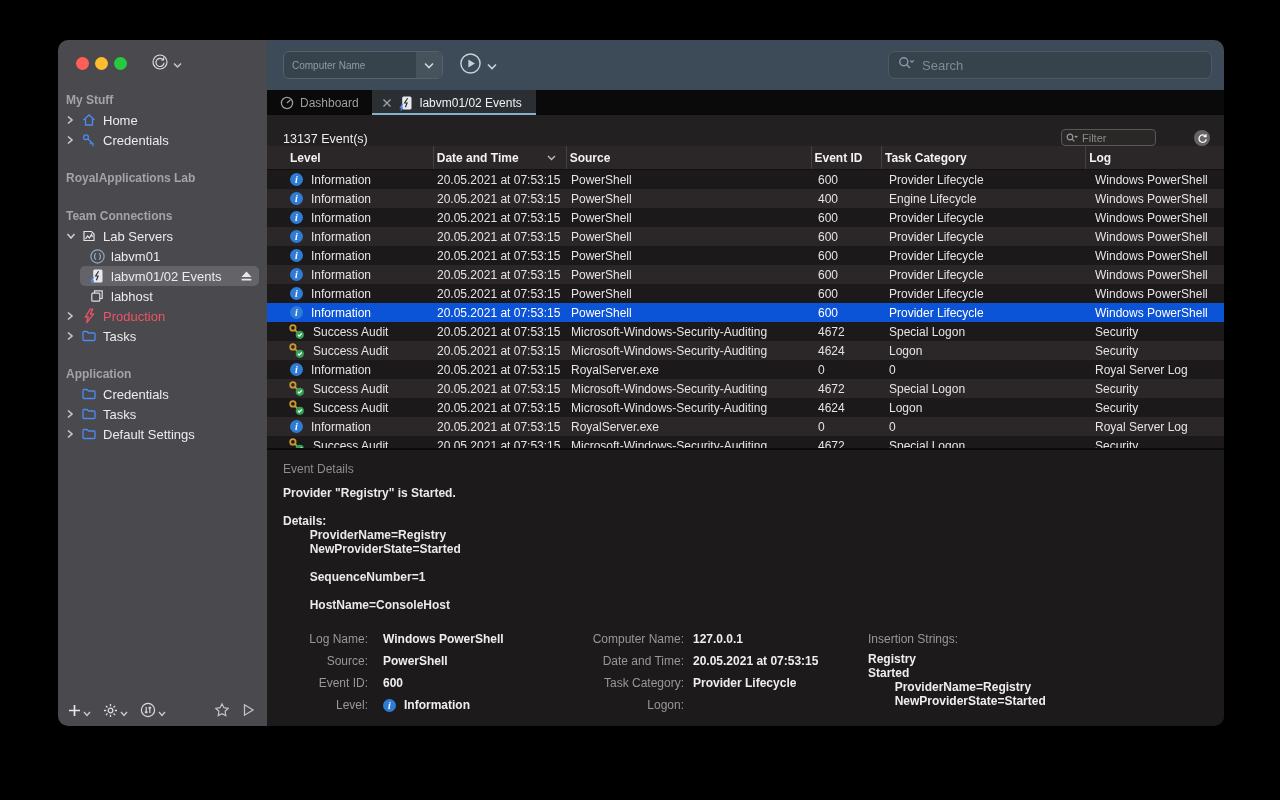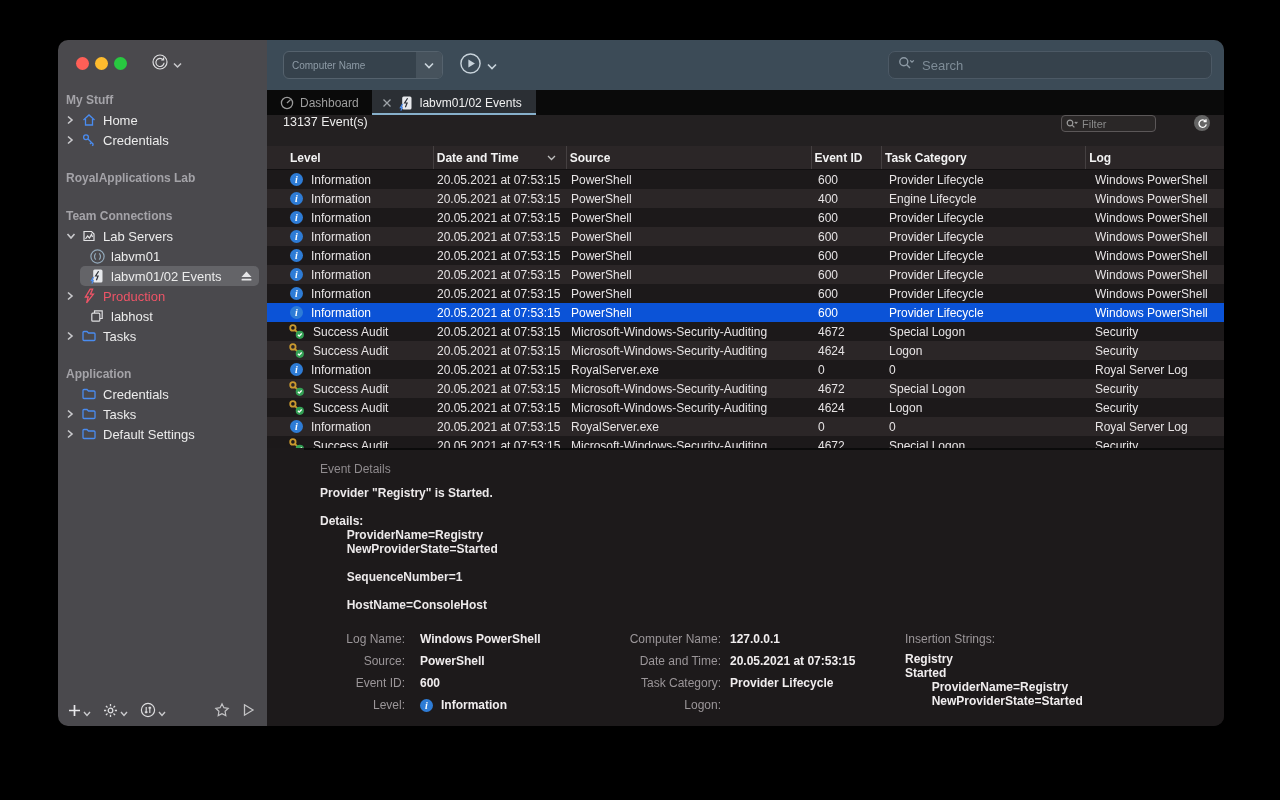--- a/index.html
+++ b/index.html
@@ -40,21 +40,21 @@
   .tb-play { margin-left:16px; display:flex; align-items:center; gap:5px; }
   .searchbox { margin-left:auto; margin-right:12px; width:324px; height:28px; background:#36424C; border:1px solid #4C5965; border-radius:7px; display:flex; align-items:center; padding:0 9px; }
   .searchbox input { flex:1; background:transparent; border:none; outline:none; color:#CBD5DC; font-size:13px; margin-left:7px; }
   .searchbox input::placeholder { color:#7E8C97; }
 
   .tabbar { height:25px; background:#0A0A0A; display:flex; flex:none; }
   .tab { display:flex; align-items:center; gap:6px; padding:0 13px; font-size:12px; color:#9E9E9E; }
   .tab.active { background:#2B2F34; color:#F0F0F0; box-shadow:inset 0 -2px 0 #87B0CB; padding:0 14px 0 10px; }
   .tab .ico { display:flex; align-items:center; }
 
-  .events-bar { height:31px; background:#232021; display:flex; align-items:flex-start; flex:none; }
+  .events-bar { height:31px; background:#232021; display:flex; align-items:flex-end; flex:none; }
   .events-count { margin-left:16px; font-size:12.5px; color:#EDEDED; }
   .filterbox { margin-left:auto; width:95px; height:17px; background:#2A2727; border:1px solid #5B5758; border-radius:4px; display:flex; align-items:center; padding:0 4px; }
   .filterbox input { flex:1; background:transparent; border:none; outline:none; color:#CFCFCF; font-size:11px; margin-left:3px; min-width:0; }
   .filterbox input::placeholder { color:#8A8A8A; }
   .refresh-btn { width:16px; height:16px; border-radius:50%; background:#656565; display:flex; align-items:center; justify-content:center; margin-left:38px; margin-right:14px; flex:none; }
 
   .thead { height:24px; background:#2B2627; display:flex; align-items:center; flex:none; border-bottom:1px solid #121011; }
   .th { height:100%; display:flex; align-items:center; font-size:12px; font-weight:700; color:#F2F2F2; padding-left:3px; border-left:1px solid #454041; overflow:hidden; white-space:nowrap; }
   .th:first-child { border-left:none; padding-left:23px; }
   .th .sort { margin-left:auto; margin-right:10px; display:flex; align-items:center; }
@@ -63,21 +63,21 @@
   .row { height:19px; display:flex; align-items:center; font-size:12px; color:#E6E3E4; white-space:nowrap; }
   .row.alt { background:#2B2627; }
   .row.dark { background:#1C191A; }
   .row.selected { background:#0B53D7; color:#FFFFFF; }
   .cell { height:100%; display:flex; align-items:center; padding-left:3px; overflow:hidden; }
   .cell.c0 { padding-left:23px; }
   .info-ico { width:13px; height:13px; border-radius:50%; background:#2E7CD6; color:#fff; font-size:10px; font-weight:700; font-style:italic; display:flex; align-items:center; justify-content:center; flex:none; font-family:"Liberation Serif","DejaVu Serif",serif; }
   .lvl-lbl { margin-left:8px; }
   .sa-ico { display:flex; align-items:center; flex:none; width:17px; height:17px; margin-left:-2px; }
 
-  .details { flex:1; position:relative; background:#1D1A1B; border-top:2px solid #0B0B0B; padding:12px 16px 16px 16px; font-size:12px; overflow:hidden;margin-left:37px; }
+  .details { flex:1; position:relative; background:#1D1A1B; border-top:2px solid #0B0B0B; padding:12px 16px 16px 16px; font-size:12px; overflow:hidden; }
   .details-title { font-size:12px; color:#8F8B8E; line-height:14px; }
   .details-body { margin-top:10px; white-space:pre; tab-size:8; line-height:14px; color:#ECE9EA; font-weight:700; font-family:inherit; }
   .details-fields { position:absolute; left:16px; right:16px; top:178px; }
   .fcol { position:absolute; top:0; }
   .fcol1 { left:0; width:300px; }
   .fcol2 { left:284px; width:300px; }
   .fcol3 { left:585px; right:0; }
   .frow { height:22px; display:flex; align-items:center; }
   .flabel { text-align:right; color:#9B9699; flex:none; }
   .fcol1 .flabel { width:85px; margin-right:15px; }
@@ -182,41 +182,41 @@
                 </svg>
               </span>
               <span class="lbl">labvm01/02 Events</span>
               <span class="trail">
                 <svg width="13" height="12" viewBox="0 0 13 12" fill="#E6E6E8">
                   <path d="M6.5 1.5 L11.5 7 H1.5 Z"></path>
                   <rect x="1.5" y="8.8" width="10" height="1.8" rx="0.9"></rect>
                 </svg>
               </span>
             </div>
+            <div class="side-item indent1">
+              <span class="ico">
+                <svg width="16" height="16" viewBox="0 0 16 16" fill="none" stroke="#DEDEE0" stroke-width="1.2">
+                  <rect x="2.8" y="5.2" width="8" height="8" rx="1"></rect>
+                  <path d="M5.5 5 V2.8 H13.2 V10.5 H11"></path>
+                </svg>
+              </span>
+              <span class="lbl">labhost</span>
+            </div>
             <div class="side-item">
               <span class="chev">
                 <svg width="8" height="10" viewBox="0 0 8 10">
                   <path d="M2 1.5 L6 5 L2 8.5" fill="none" stroke="#C9C9CC" stroke-width="1.6"></path>
                 </svg>
               </span>
               <span class="ico">
                 <svg width="14" height="16" viewBox="0 0 14 16" fill="none" stroke="#EE5467" stroke-width="1.3">
                   <path d="M8.2 1.2 L3.4 9 H6.2 L4.6 14.8 L11.4 6.2 H8.4 L10.6 1.2 Z"></path>
                 </svg>
               </span>
               <span class="lbl" style="color:#EE5467">Production</span>
-            </div>
-            <div class="side-item indent1">
-              <span class="ico">
-                <svg width="16" height="16" viewBox="0 0 16 16" fill="none" stroke="#DEDEE0" stroke-width="1.2">
-                  <rect x="2.8" y="5.2" width="8" height="8" rx="1"></rect>
-                  <path d="M5.5 5 V2.8 H13.2 V10.5 H11"></path>
-                </svg>
-              </span>
-              <span class="lbl">labhost</span>
             </div>
             <div class="side-item">
               <span class="chev">
                 <svg width="8" height="10" viewBox="0 0 8 10">
                   <path d="M2 1.5 L6 5 L2 8.5" fill="none" stroke="#C9C9CC" stroke-width="1.6"></path>
                 </svg>
               </span>
               <span class="ico">
                 <svg width="16" height="16" viewBox="0 0 16 16" fill="none" stroke="#4A8CF0" stroke-width="1.3">
                   <path d="M2 4.5 C2 3.9 2.4 3.5 3 3.5 H6 L7.5 5 H13 C13.6 5 14 5.4 14 6 V11.5 C14 12.1 13.6 12.5 13 12.5 H3 C2.4 12.5 2 12.1 2 11.5 Z"></path>

